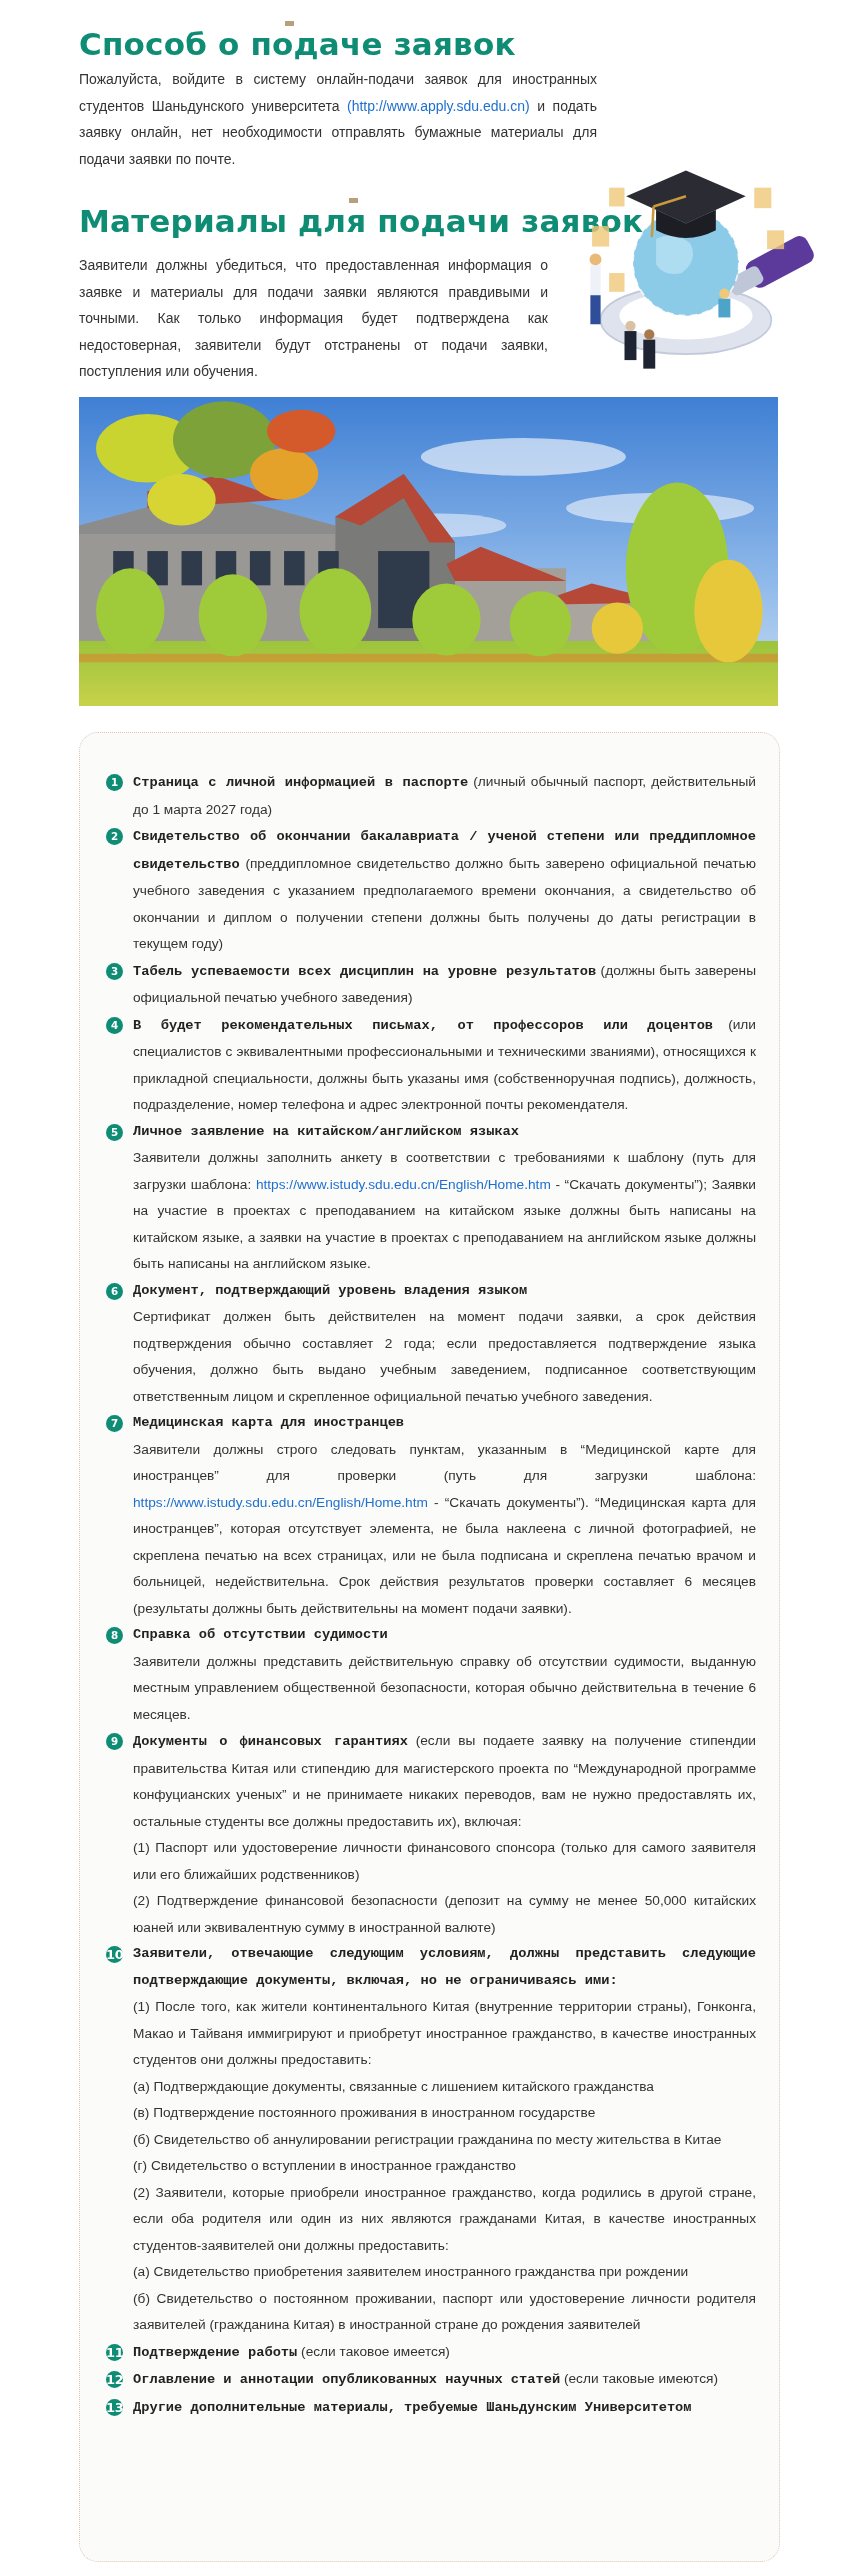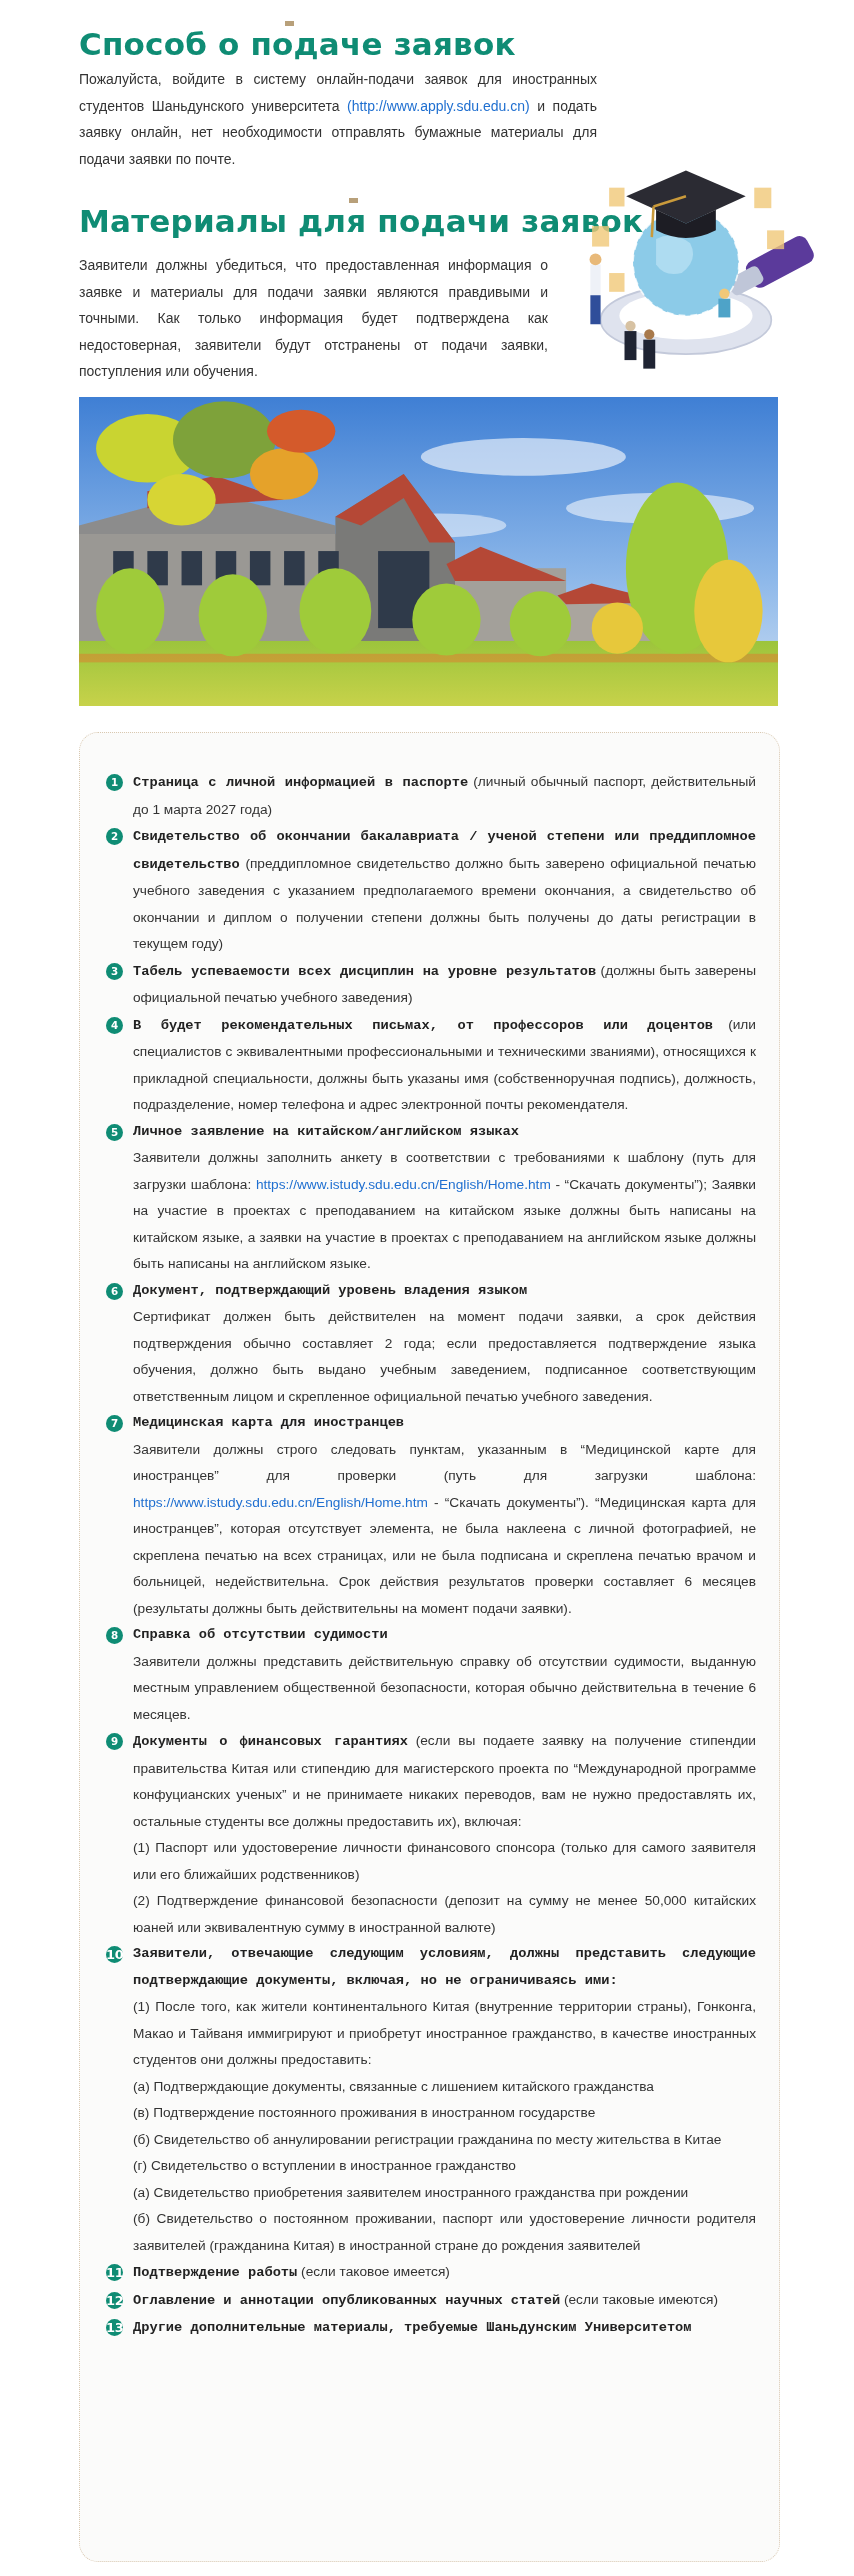--- a/index.html
+++ b/index.html
@@ -264,20 +264,21 @@
       <span class="item-line">(2) Подтверждение финансовой безопасности (депозит на сумму не менее 50,000 китайских юаней или эквивалентную сумму в иностранной валюте)</span>
     </li>
     <li>
       <span class="badge two">10</span>
       <span class="item-title item-line">Заявители, отвечающие следующим условиям, должны представить следующие подтверждающие документы, включая, но не ограничиваясь ими:</span>
       <span class="item-line">(1) После того, как жители континентального Китая (внутренние территории страны), Гонконга, Макао и Тайваня иммигрируют и приобретут иностранное гражданство, в качестве иностранных студентов они должны предоставить:</span>
       <span class="item-line">(а) Подтверждающие документы, связанные с лишением китайского гражданства</span>
       <span class="item-line">(в) Подтверждение постоянного проживания в иностранном государстве</span>
       <span class="item-line">(б) Свидетельство об аннулировании регистрации гражданина по месту жительства в Китае</span>
       <span class="item-line">(г) Свидетельство о вступлении в иностранное гражданство</span>
+      <span class="item-line">(2) Заявители, которые приобрели иностранное гражданство, когда родились в другой стране, если оба родителя или один из них являются гражданами Китая, в качестве иностранных студентов-заявителей они должны предоставить:</span>
       <span class="item-line">(а) Свидетельство приобретения заявителем иностранного гражданства при рождении</span>
       <span class="item-line">(б) Свидетельство о постоянном проживании, паспорт или удостоверение личности родителя заявителей (гражданина Китая) в иностранной стране до рождения заявителей</span>
     </li>
     <li>
       <span class="badge two">11</span>
       <span class="item-title">Подтверждение работы</span><span> (если таковое имеется)</span>
     </li>
     <li>
       <span class="badge two">12</span>
       <span class="item-title">Оглавление и аннотации опубликованных научных статей</span><span> (если таковые имеются)</span>

